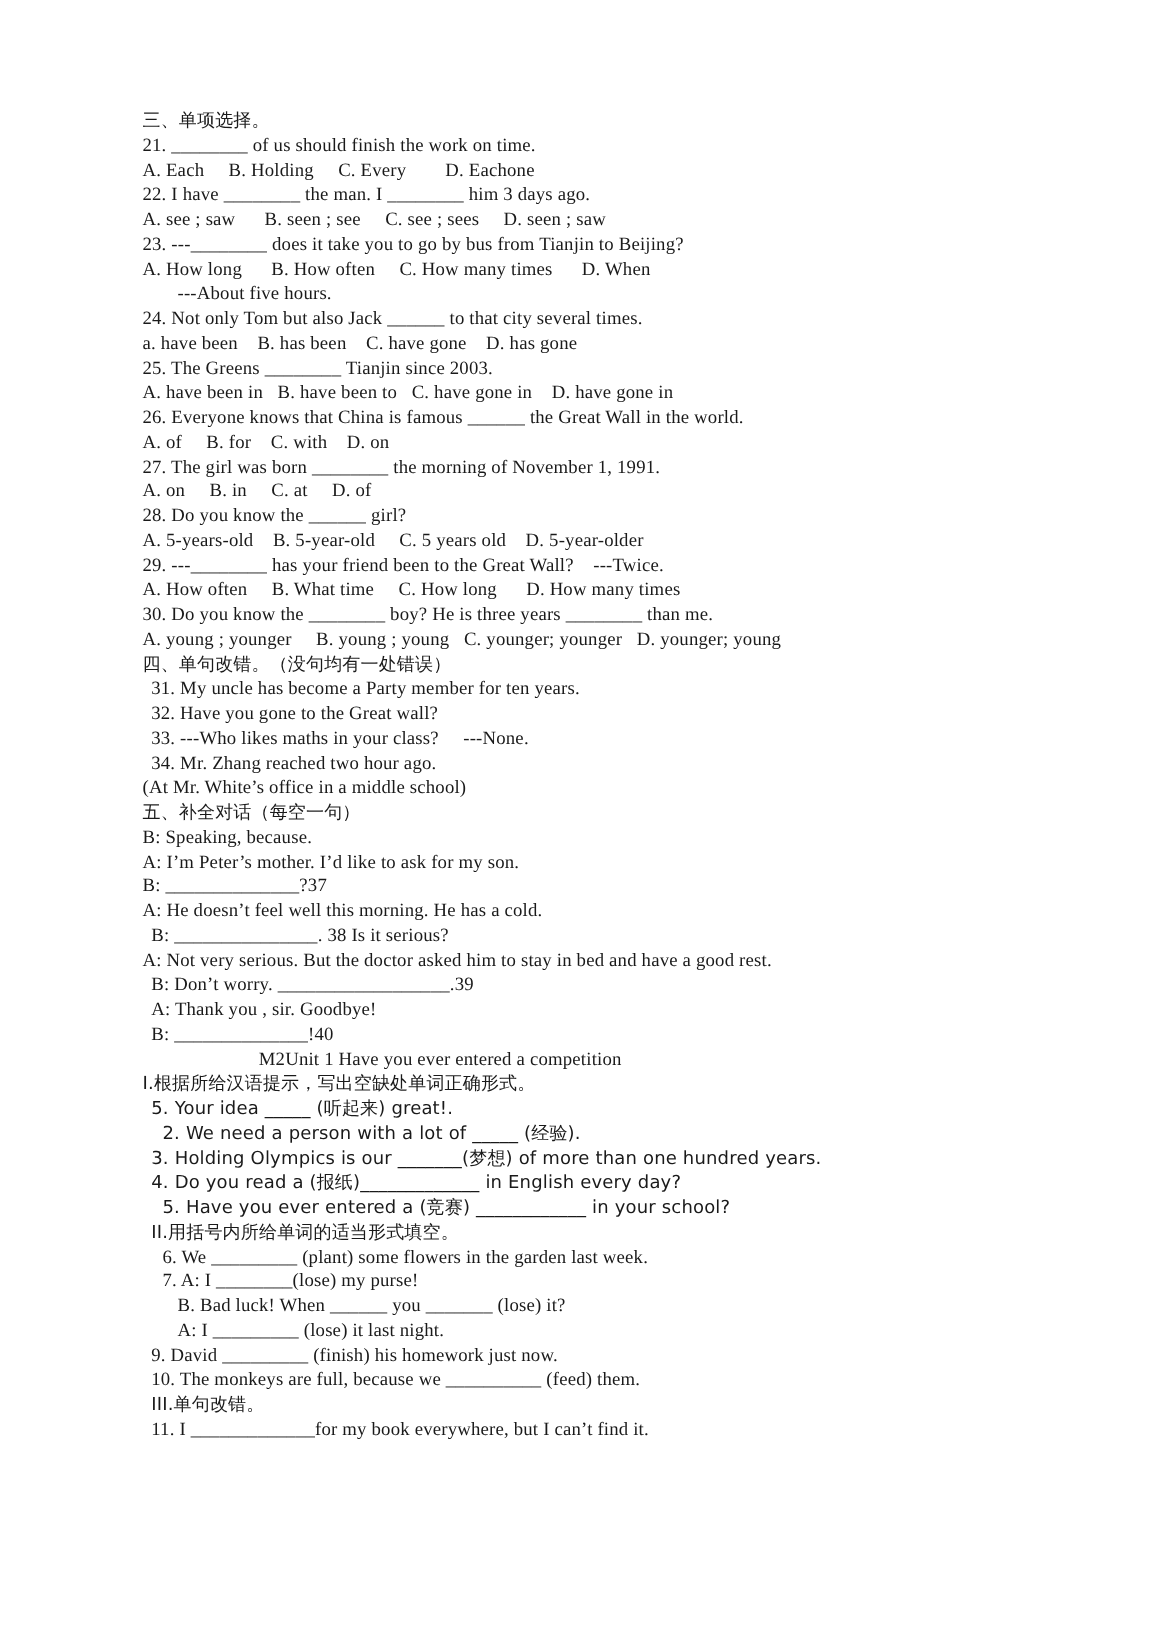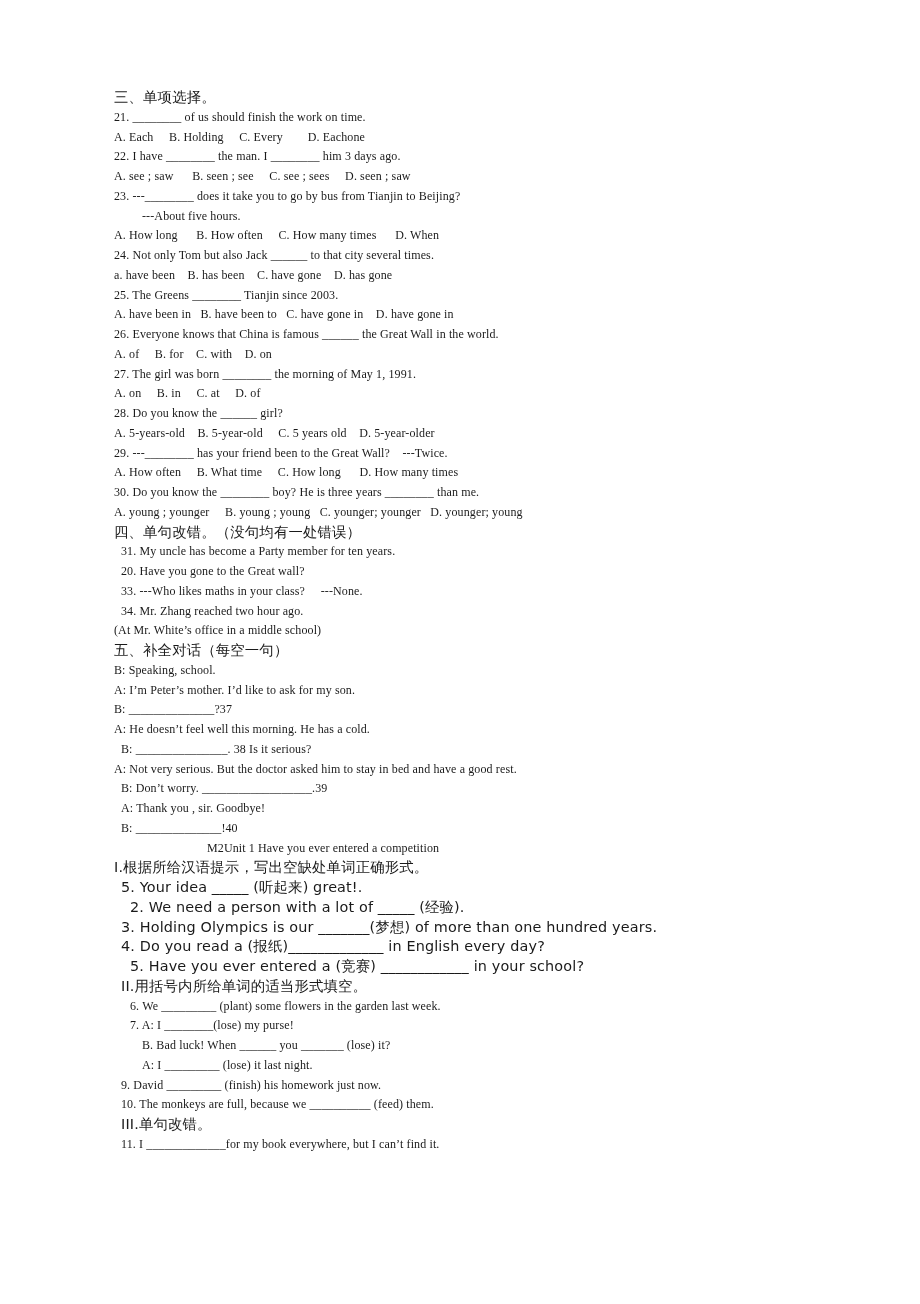--- a/index.html
+++ b/index.html
@@ -22,21 +22,21 @@
     width: 920px;
     height: 1300px;
     padding: 88px 0 0 0;
     box-sizing: border-box;
   }
   .doc-body {
     margin-left: 114px;
     margin-right: 40px;
   }
   .line {
-    font-size: 12px;
+    font-size: 15px;
     line-height: 19.75px;
     white-space: pre-wrap;
     letter-spacing: 0.01em;
     min-height: 19.75px;
   }
   
   .ind-0 { padding-left: 0; }
   .ind-1 { padding-left: 7px; }
   .ind-2 { padding-left: 16px; }
   .ind-3 { padding-left: 28px; }
@@ -50,44 +50,44 @@
 <body>
 
 <div id="page">
   <div class="doc-body">
       <div class="line ind-0 cjk">三、单项选择。</div>
       <div class="line ind-0">21. ________ of us should finish the work on time.</div>
       <div class="line ind-0">A. Each     B. Holding     C. Every        D. Eachone</div>
       <div class="line ind-0">22. I have ________ the man. I ________ him 3 days ago.</div>
       <div class="line ind-0">A. see ; saw      B. seen ; see     C. see ; sees     D. seen ; saw</div>
       <div class="line ind-0">23. ---________ does it take you to go by bus from Tianjin to Beijing?</div>
+      <div class="line ind-0">A. How long      B. How often     C. How many times      D. When</div>
       <div class="line ind-3">---About five hours.</div>
-      <div class="line ind-0">A. How long      B. How often     C. How many times      D. When</div>
       <div class="line ind-0">24. Not only Tom but also Jack ______ to that city several times.</div>
       <div class="line ind-0">a. have been    B. has been    C. have gone    D. has gone</div>
       <div class="line ind-0">25. The Greens ________ Tianjin since 2003.</div>
       <div class="line ind-0">A. have been in   B. have been to   C. have gone in    D. have gone in</div>
       <div class="line ind-0">26. Everyone knows that China is famous ______ the Great Wall in the world.</div>
       <div class="line ind-0">A. of     B. for    C. with    D. on</div>
-      <div class="line ind-0">27. The girl was born ________ the morning of May 1, 1991.</div>
+      <div class="line ind-0">27. The girl was born ________ the morning of November 1, 1991.</div>
       <div class="line ind-0">A. on     B. in     C. at     D. of</div>
       <div class="line ind-0">28. Do you know the ______ girl?</div>
       <div class="line ind-0">A. 5-years-old    B. 5-year-old     C. 5 years old    D. 5-year-older</div>
       <div class="line ind-0">29. ---________ has your friend been to the Great Wall?    ---Twice.</div>
       <div class="line ind-0">A. How often     B. What time     C. How long      D. How many times</div>
       <div class="line ind-0">30. Do you know the ________ boy? He is three years ________ than me.</div>
       <div class="line ind-0">A. young ; younger     B. young ; young   C. younger; younger   D. younger; young</div>
       <div class="line ind-0 cjk">四、单句改错。（没句均有一处错误）</div>
       <div class="line ind-1">31. My uncle has become a Party member for ten years.</div>
-      <div class="line ind-1">20. Have you gone to the Great wall?</div>
+      <div class="line ind-1">32. Have you gone to the Great wall?</div>
       <div class="line ind-1">33. ---Who likes maths in your class?     ---None.</div>
       <div class="line ind-1">34. Mr. Zhang reached two hour ago.</div>
       <div class="line ind-0">(At Mr. White’s office in a middle school)</div>
       <div class="line ind-0 cjk">五、补全对话（每空一句）</div>
-      <div class="line ind-0">B: Speaking, school.</div>
+      <div class="line ind-0">B: Speaking, because.</div>
       <div class="line ind-0">A: I’m Peter’s mother. I’d like to ask for my son.</div>
       <div class="line ind-0">B: ______________?37</div>
       <div class="line ind-0">A: He doesn’t feel well this morning. He has a cold.</div>
       <div class="line ind-1">B: _______________. 38 Is it serious?</div>
       <div class="line ind-0">A: Not very serious. But the doctor asked him to stay in bed and have a good rest.</div>
       <div class="line ind-1">B: Don’t worry. __________________.39</div>
       <div class="line ind-1">A: Thank you , sir. Goodbye!</div>
       <div class="line ind-1">B: ______________!40</div>
       <div class="line ind-title">M2Unit 1 Have you ever entered a competition</div>
       <div class="line ind-0 cjk">I.根据所给汉语提示，写出空缺处单词正确形式。</div>

